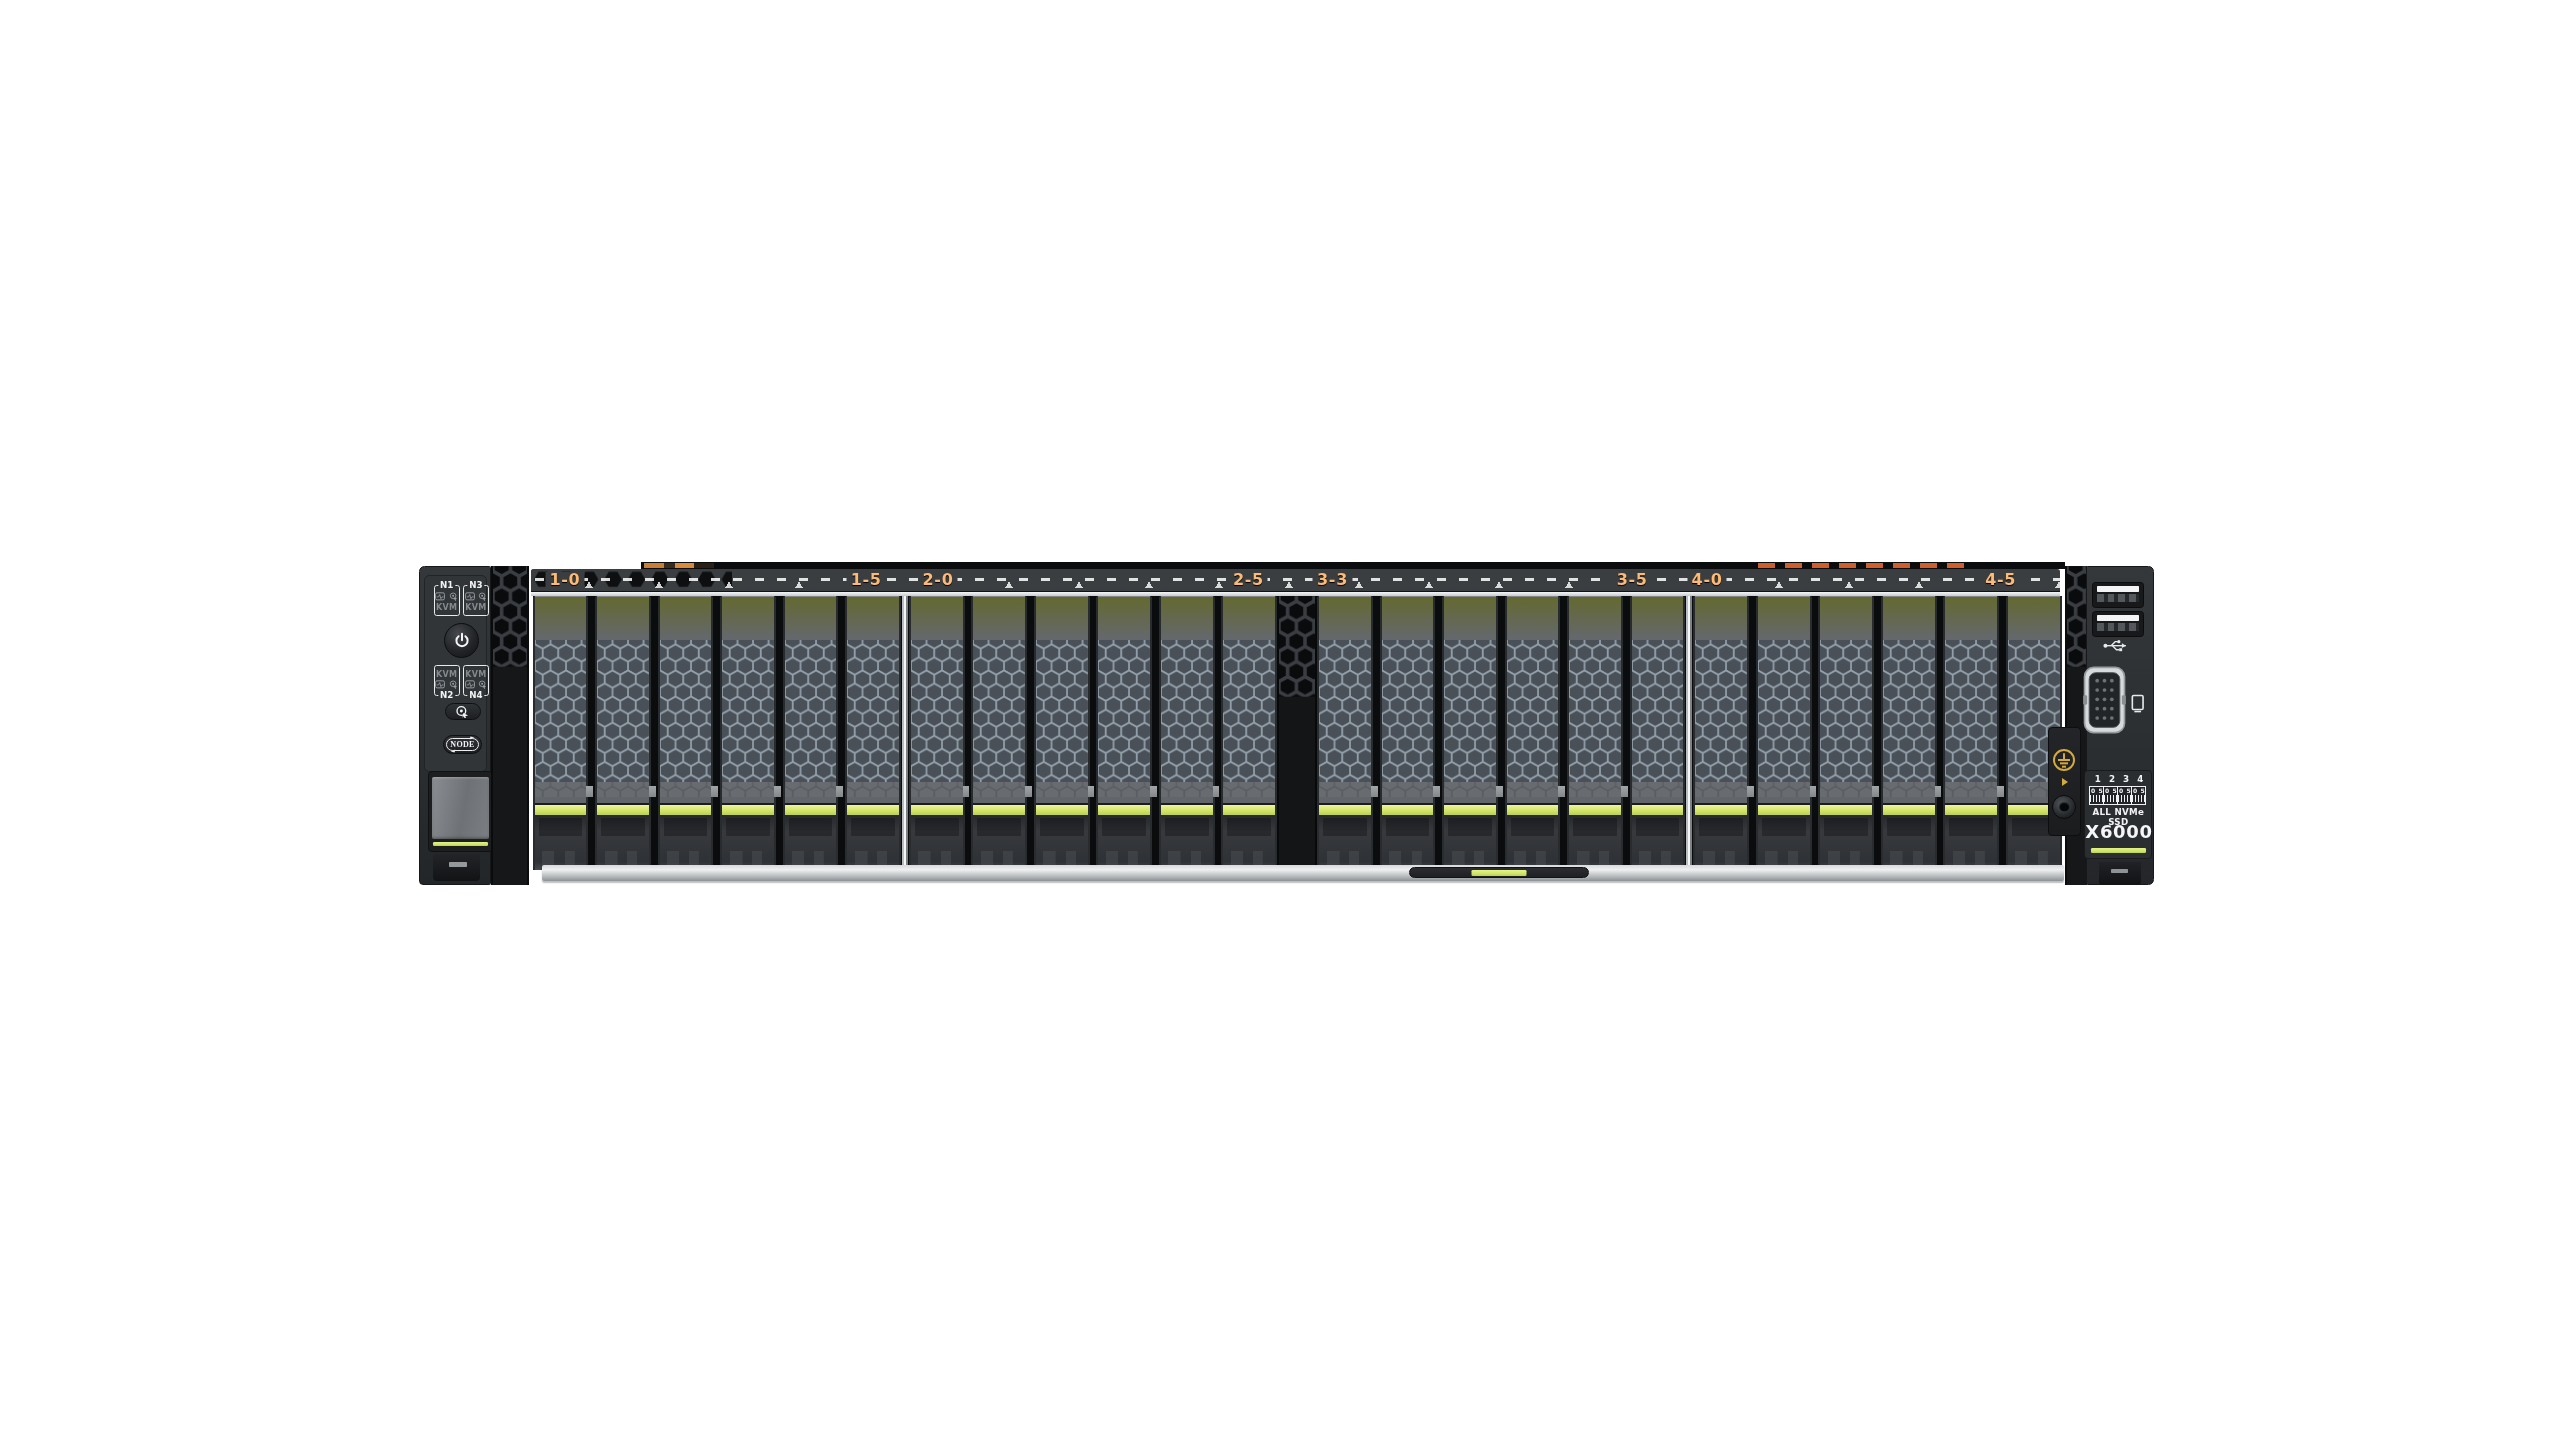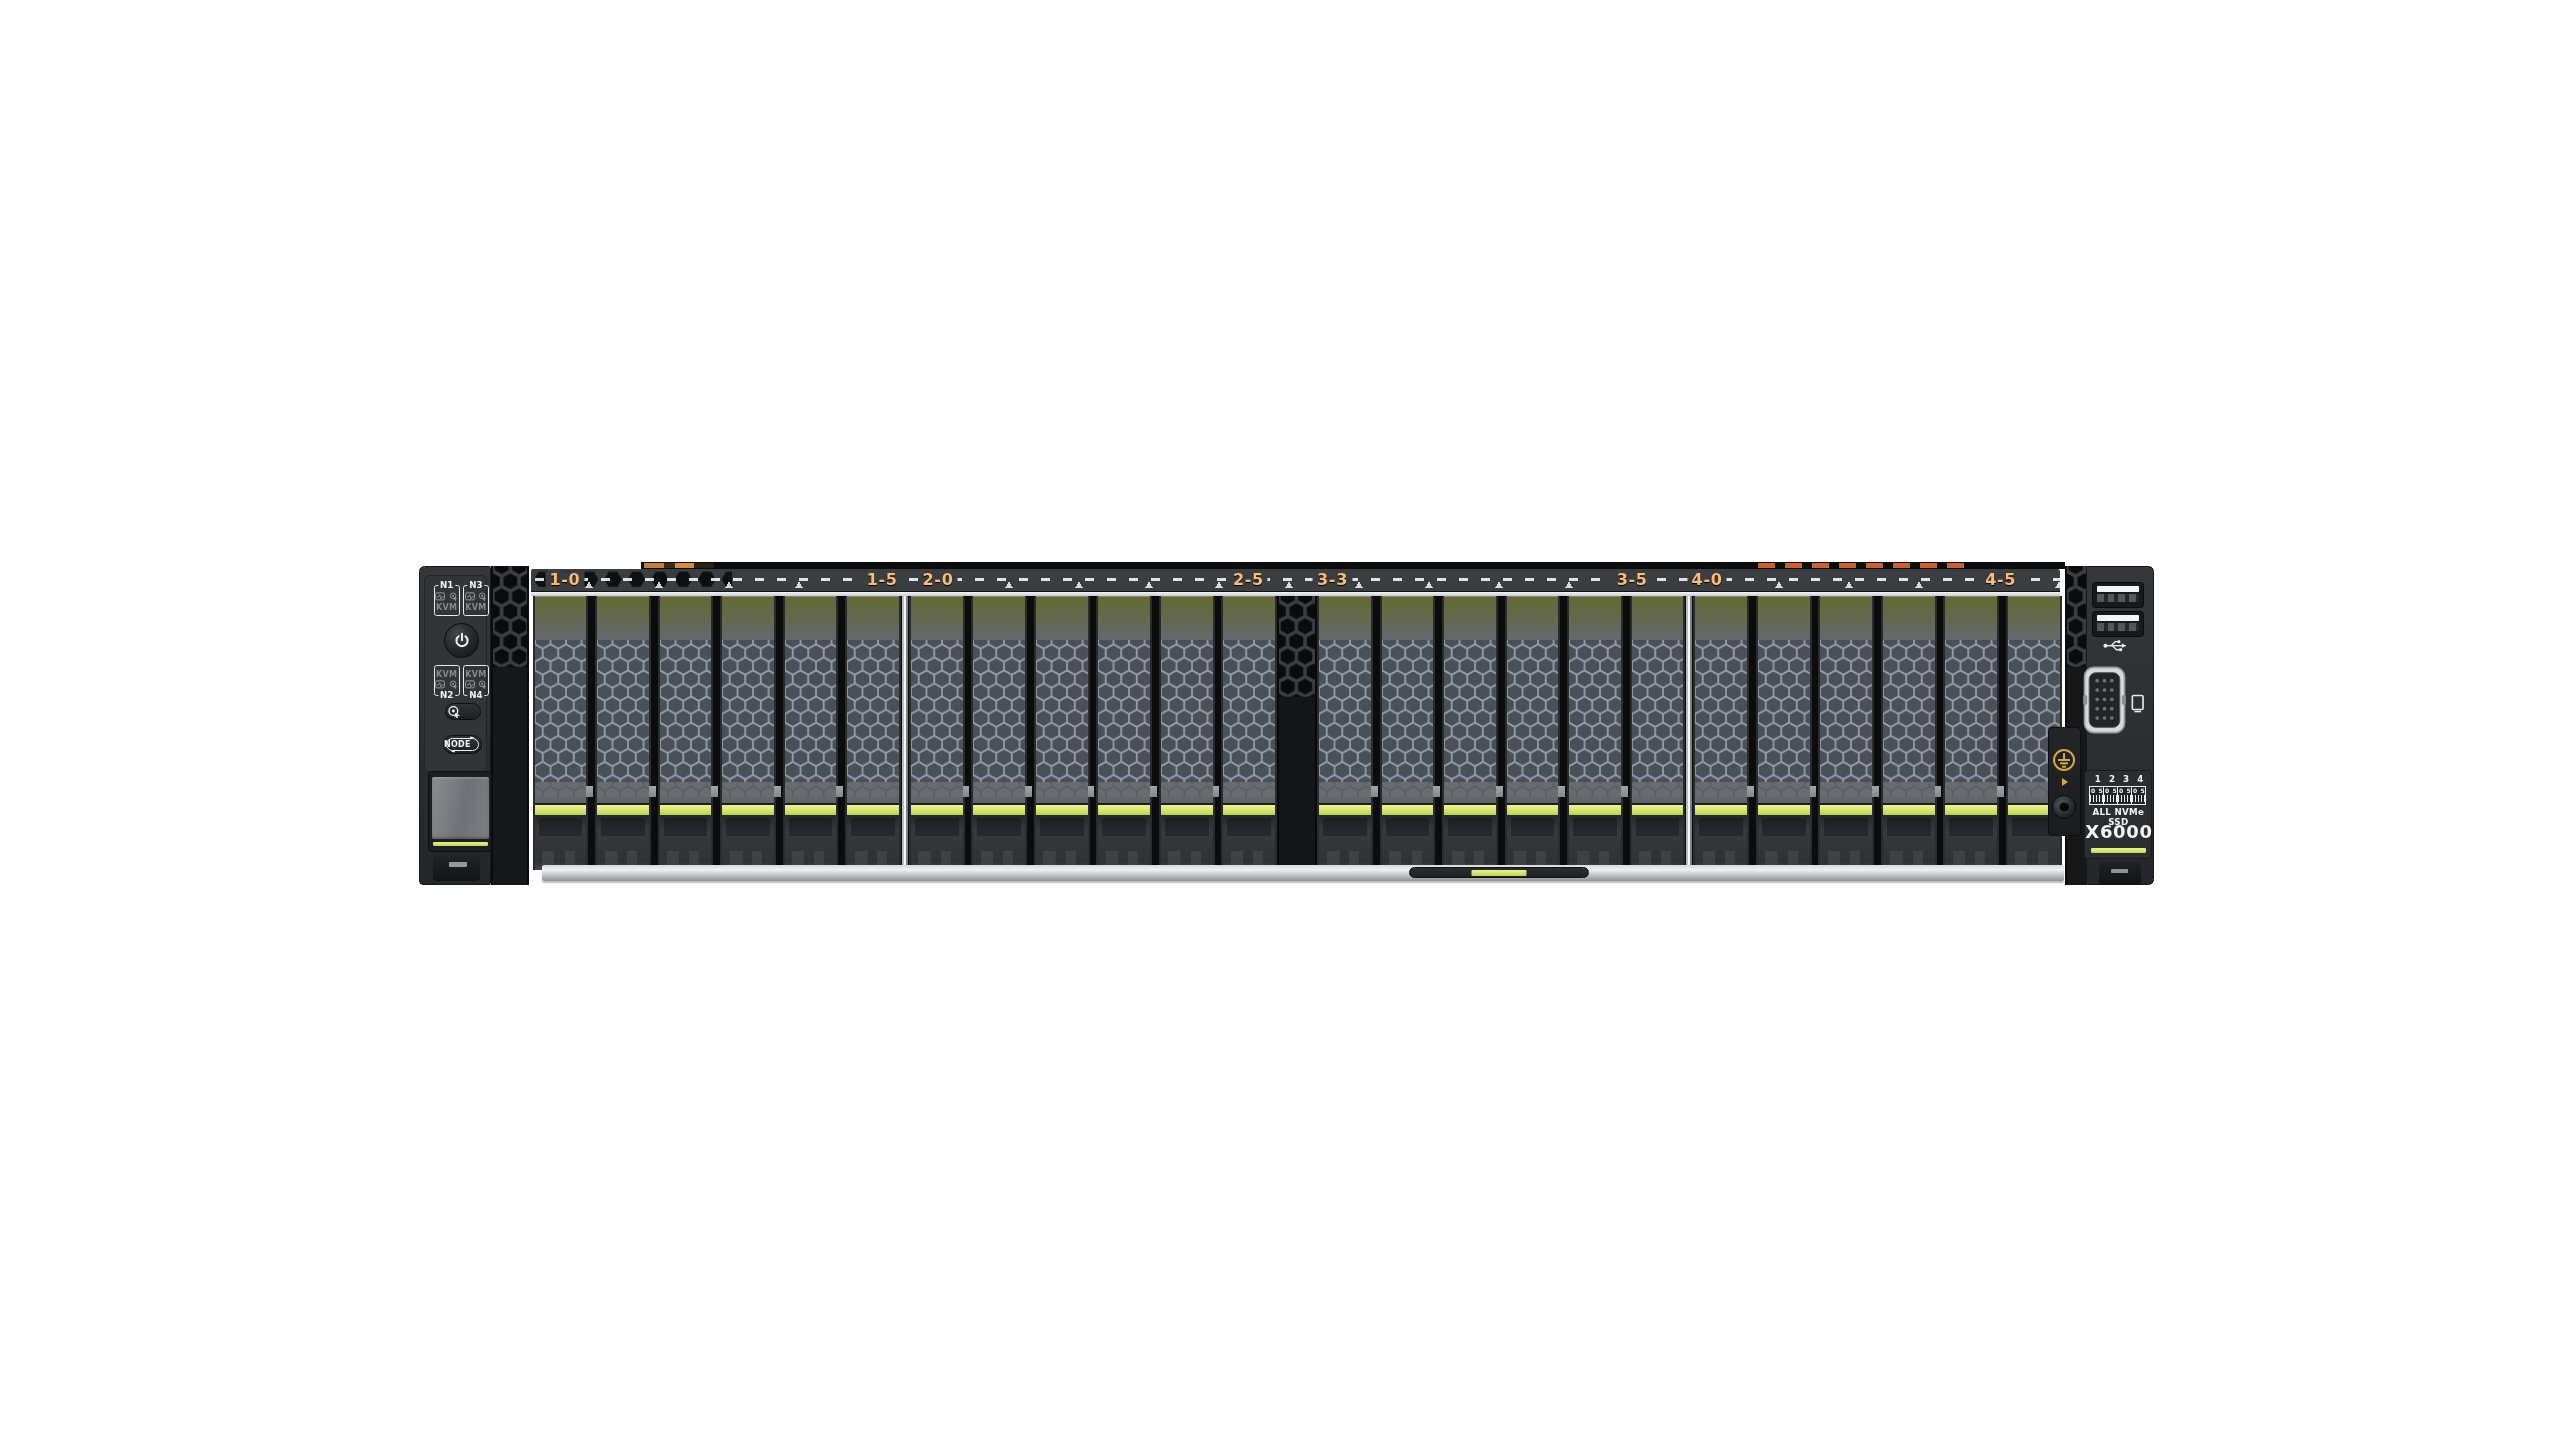--- a/index.html
+++ b/index.html
@@ -20,21 +20,21 @@
   .cell.bot .nlabel{top:auto;bottom:-5.4px;}
   .cell .icons{display:flex;gap:3.4px;margin-top:6px;}
   .cell.bot .icons{margin-top:1.3px;}
   .cell .kvm{font-size:8px;font-weight:bold;color:#84898e;margin-top:2px;letter-spacing:0.3px;}
   .cell.bot .kvm{margin-top:4px;}
   .power-btn{position:absolute;left:19px;top:47px;width:35px;height:35px;border-radius:50%;
     background:radial-gradient(circle at 38% 30%,#45484c,#232528 55%,#101214);
     border:1.3px solid #0c0d0e;box-sizing:border-box;display:flex;align-items:center;justify-content:center;}
   .pill{position:absolute;background:linear-gradient(180deg,#303336,#1d1f22);
     border:1.3px solid #0e0f10;border-radius:9.4px;box-sizing:border-box;
-    display:flex;align-items:center;justify-content:flex-start;}
+    display:flex;align-items:center;justify-content:center;font-family:Liberation Serif, serif;}
   .uid-btn{left:19.5px;top:127px;width:36px;height:17.4px;}
   .node-btn{left:18px;top:159px;width:39px;height:19px;}
   .node-ring{position:absolute;inset:2px;border:1.3px solid #eceded;border-radius:8px;}
   .node-txt{position:relative;font-size:8px;font-weight:bold;color:#f2f3f4;letter-spacing:0.3px;}
   .arr{position:absolute;width:0;height:0;border-style:solid;}
   .arr.tr{top:0.7px;right:6.7px;border-width:0 0 3.4px 4.7px;border-color:transparent transparent transparent #eceded;transform:rotate(12deg);}
   .arr.bl{bottom:0.7px;left:6.7px;border-width:3.4px 4.7px 0 0;border-color:transparent #eceded transparent transparent;transform:rotate(12deg);}
   .asset-tab{position:absolute;left:8px;top:204px;width:63px;height:79px;background:#1c1e20;
     border-radius:4px;border:0.7px solid #101113;}
   .tab-face{position:absolute;left:3.4px;right:3.4px;top:5.4px;height:62px;border-radius:2px;
@@ -309,21 +309,21 @@
         <div class="seg-b"></div>
       </div>
 
       <div class="top-rail">
         <svg viewBox="0 0 300 150" width="201" height="101">
             <rect width="100%" height="100%" fill="url(#pHexRail)"></rect>
           </svg>
         <div class="rail-marks"></div>
         <div id="bay-labels">
             <span class="bay-label" style="left: 2.2%;">1-0</span>
-            <span class="bay-label" style="left: 21.9%; margin-left: 16px;">1-5</span>
+            <span class="bay-label" style="left: 21.9%;">1-5</span>
             <span class="bay-label" style="left: 26.6%;">2-0</span>
             <span class="bay-label" style="left: 46.9%;">2-5</span>
             <span class="bay-label" style="left: 52.4%;">3-3</span>
             <span class="bay-label" style="left: 72%;">3-5</span>
             <span class="bay-label" style="left: 76.9%;">4-0</span>
             <span class="bay-label" style="left: 96.1%;">4-5</span>
           </div>
       </div>
 
       <div class="white-line"></div>

